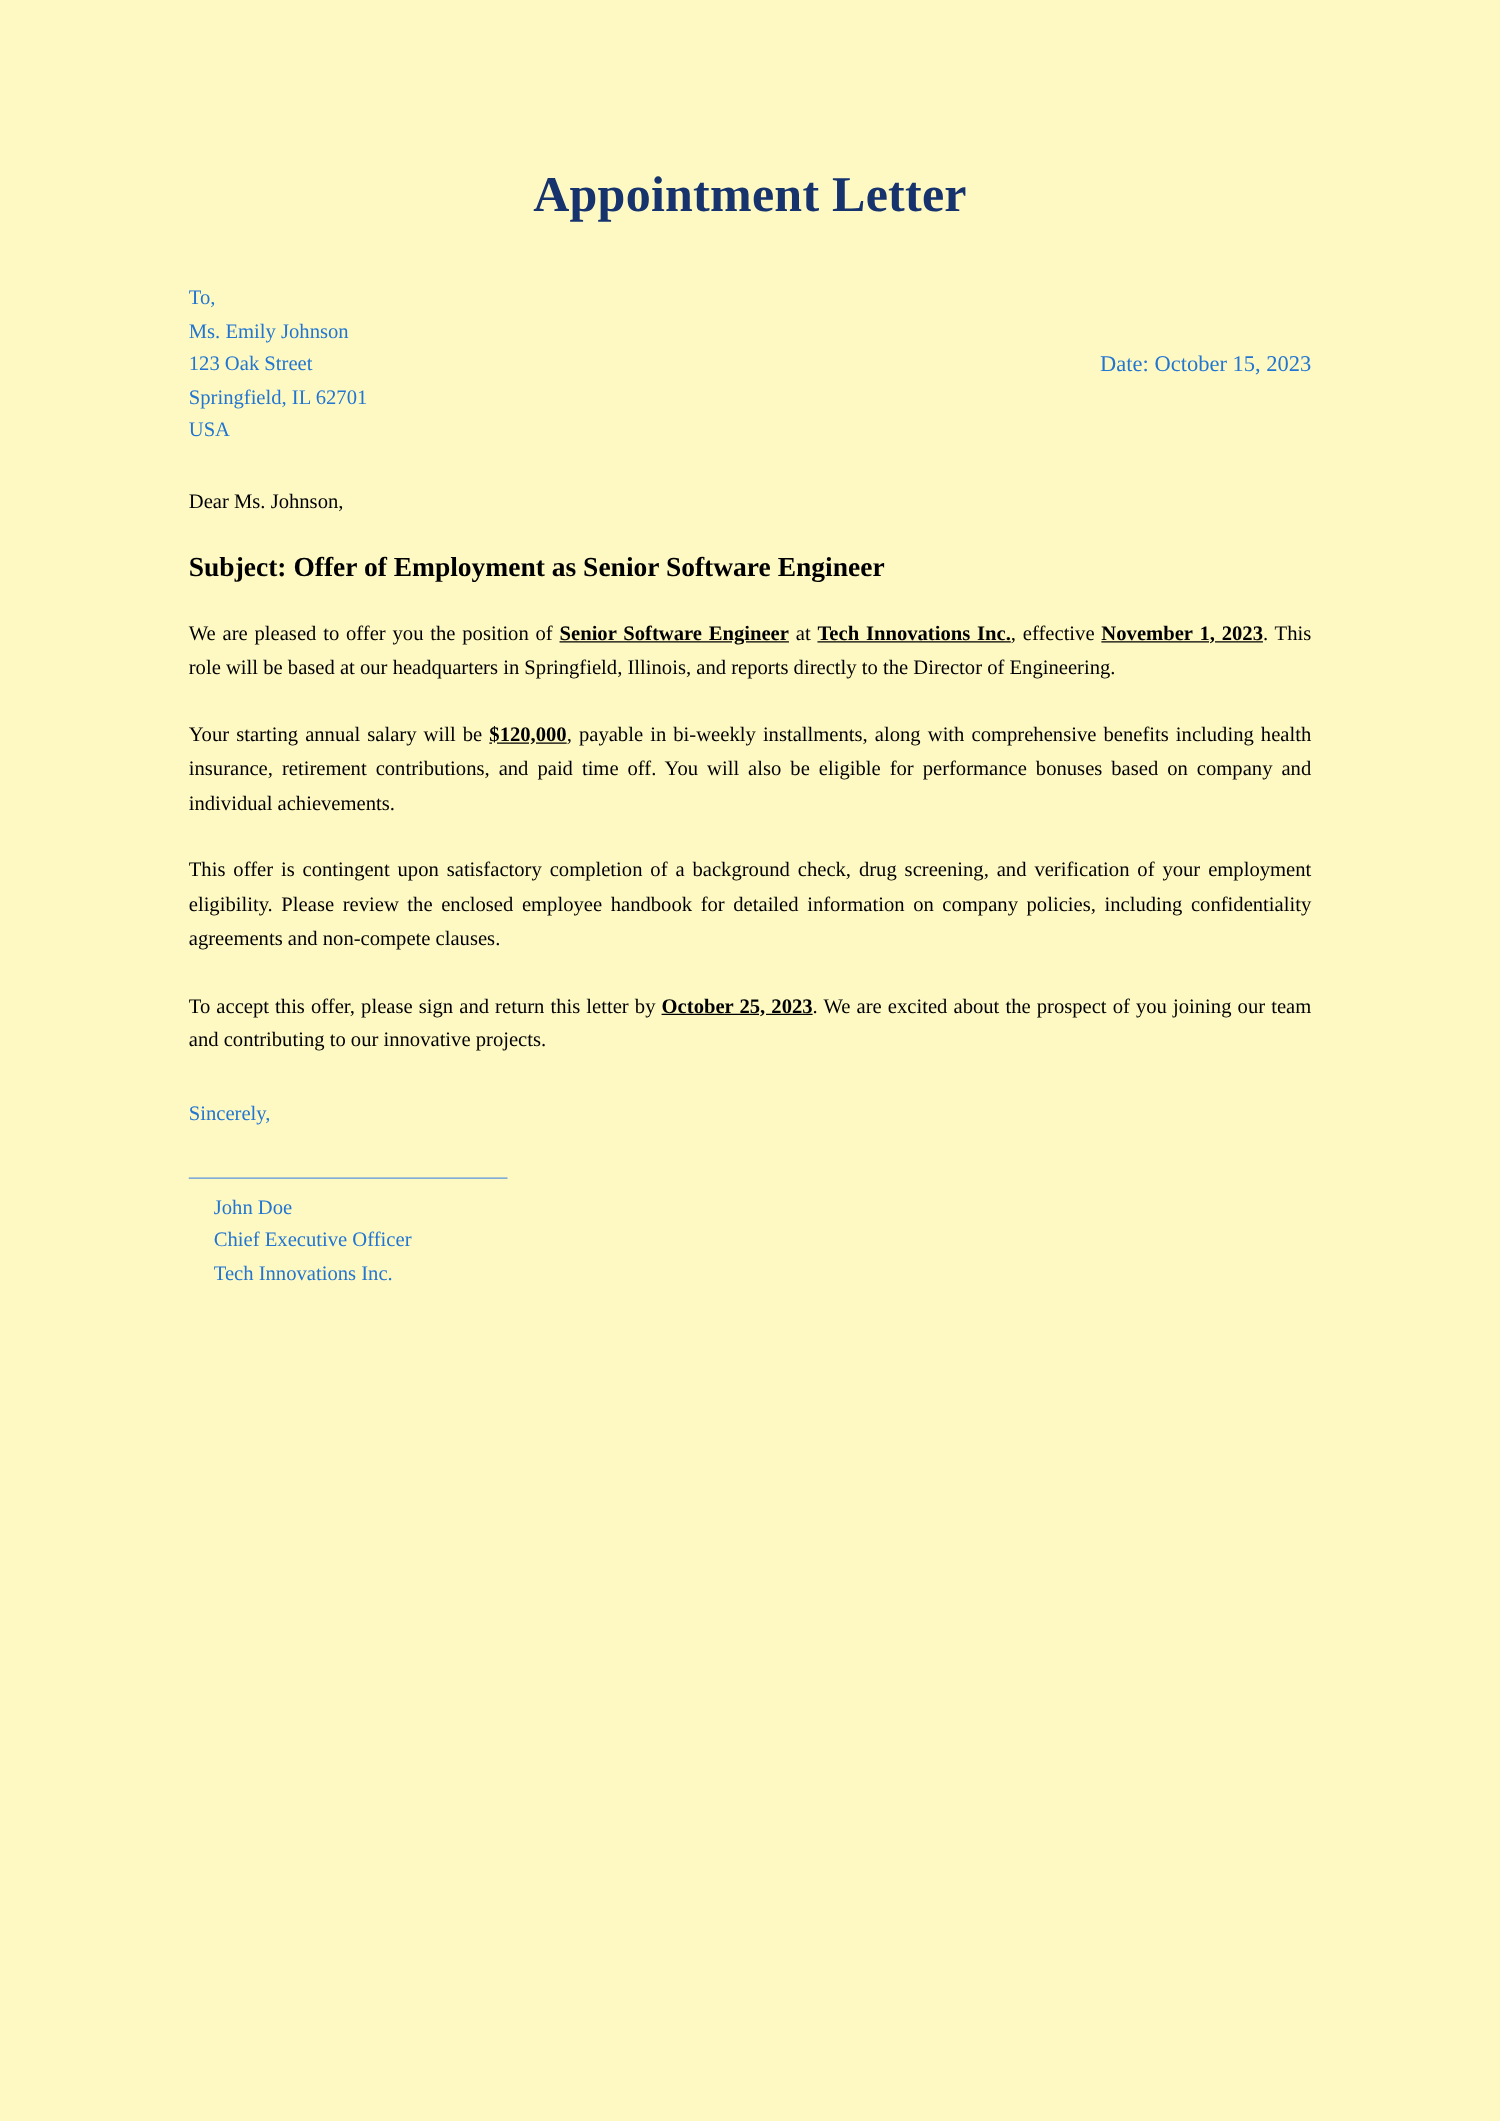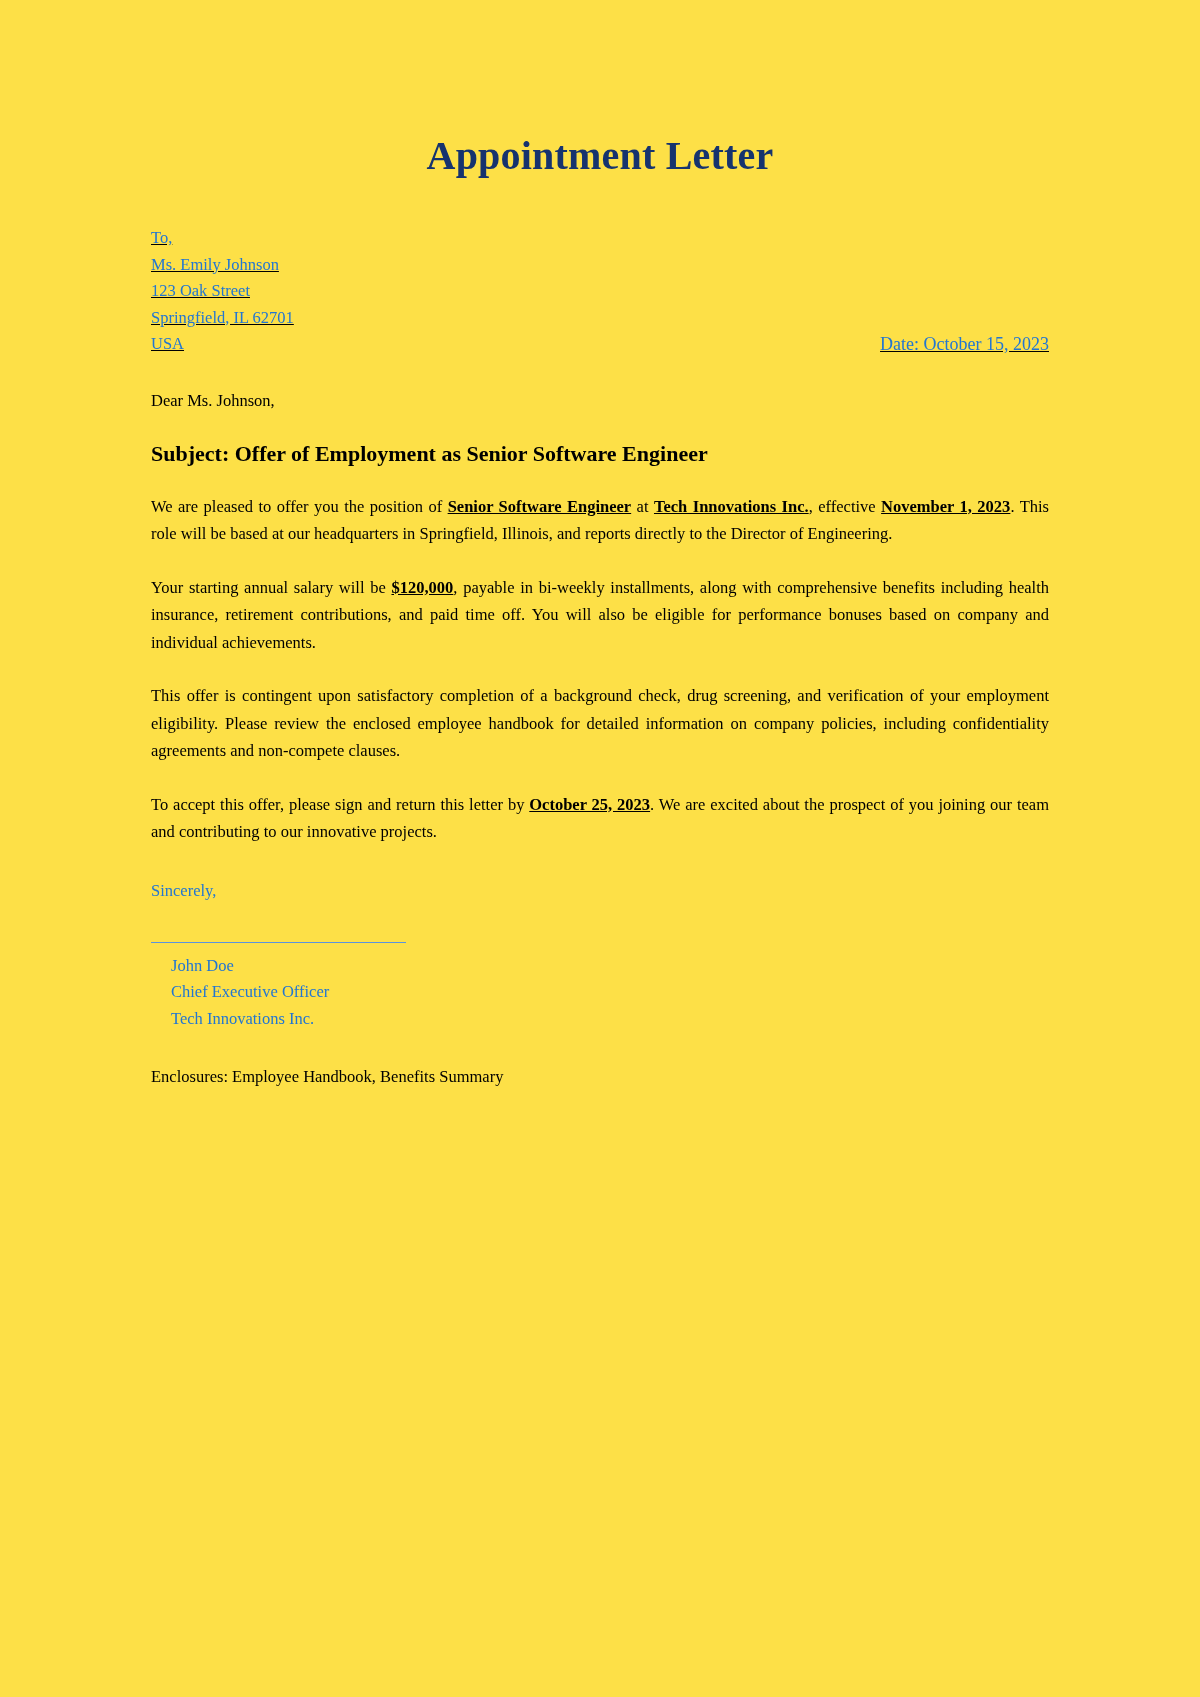--- a/index.html
+++ b/index.html
@@ -10,21 +10,21 @@
   body {
     width: 1200px;
     min-height: 1697px;
     font-family: "Liberation Serif", "DejaVu Serif", serif;
     color: #000000;
     -webkit-font-smoothing: antialiased;
   }
   .page {
     width: 1200px;
     min-height: 1697px;
-    background: #fde047;
+    background: #fef9c3;
     box-sizing: border-box;
     padding: 0;
     position: relative;
   }
   .content {
     margin: 0 auto;
     width: 898px;
     padding-top: 132px;
   }
 
@@ -36,23 +36,22 @@
     color: #16336e;
     text-align: center;
     margin: 0 0 46px 0;
     letter-spacing: 0.2px;
   }
 
   
   .header-row {
     display: flex;
     justify-content: space-between;
-    align-items: flex-end;
+    align-items: center;
     margin-bottom: 16px;
-    text-decoration: underline;
   }
   .addr-block {
     font-size: 16.5px;
     line-height: 26.5px;
     color: #2276d2;
   }
   .addr-line {
     display: block;
     white-space: pre;
   }
@@ -154,16 +153,15 @@
     <p class="closing">Sincerely,</p>
 
     <div class="sig-line"></div>
 
     <div class="sig-block">
       <span class="sig-item">John Doe</span>
       <span class="sig-item">Chief Executive Officer</span>
       <span class="sig-item">Tech Innovations Inc.</span>
     </div>
 
-    <p class="enclosures">Enclosures: Employee Handbook, Benefits Summary</p>
 
   </div>
 </div>
 
 </body></html>

